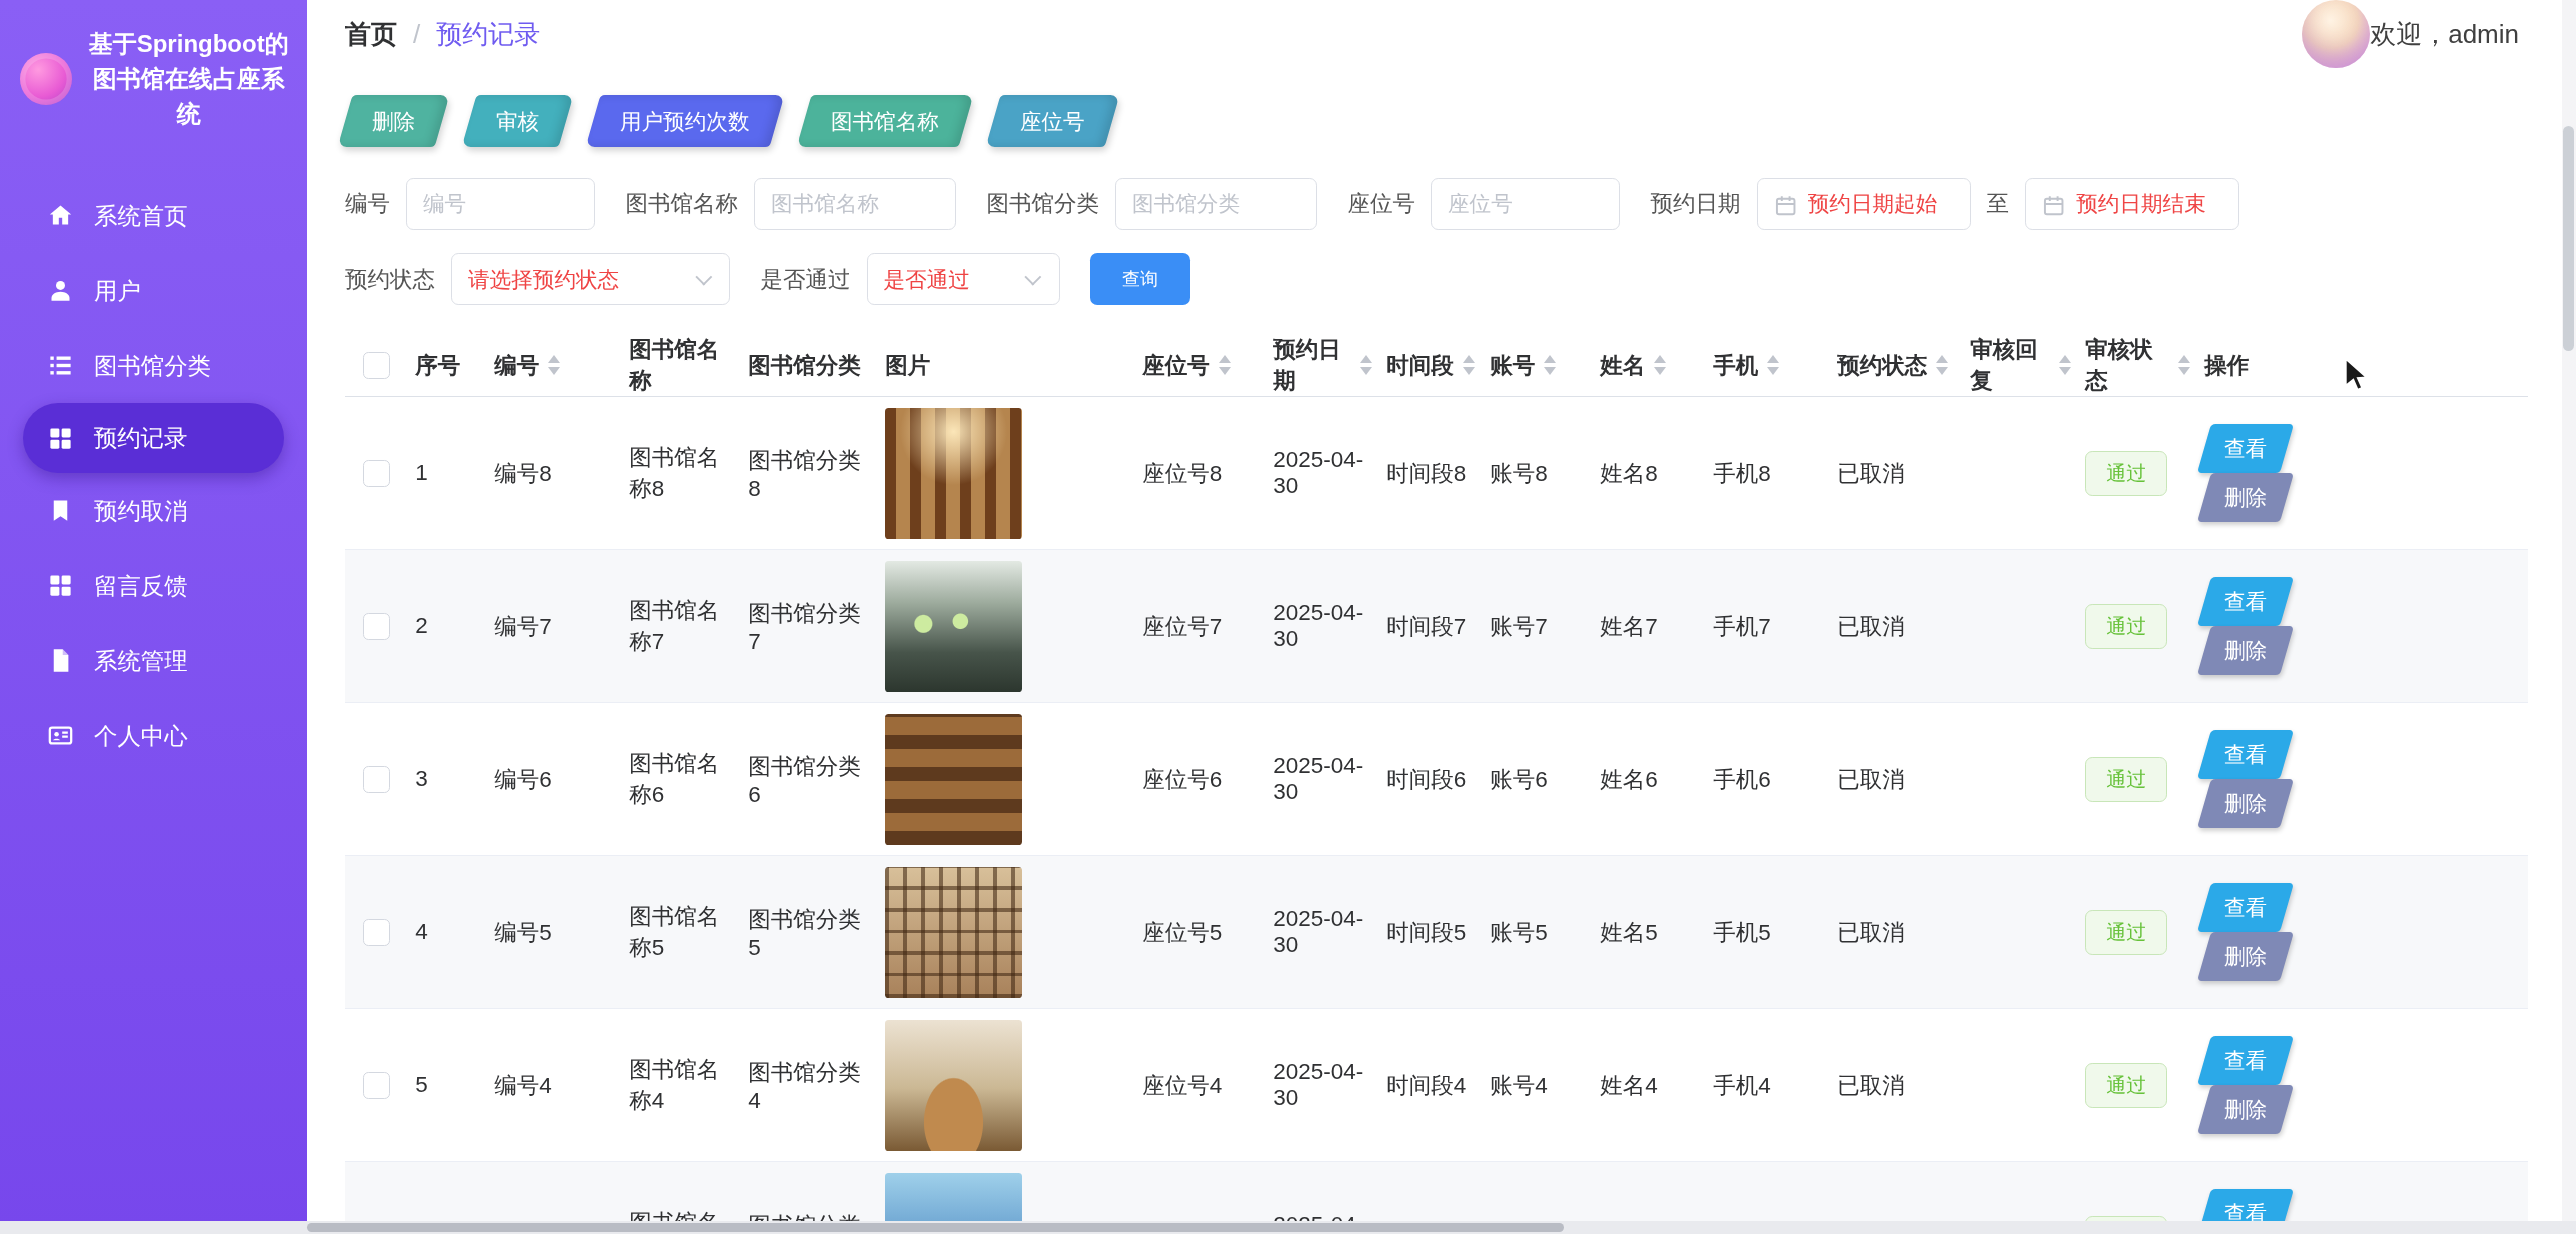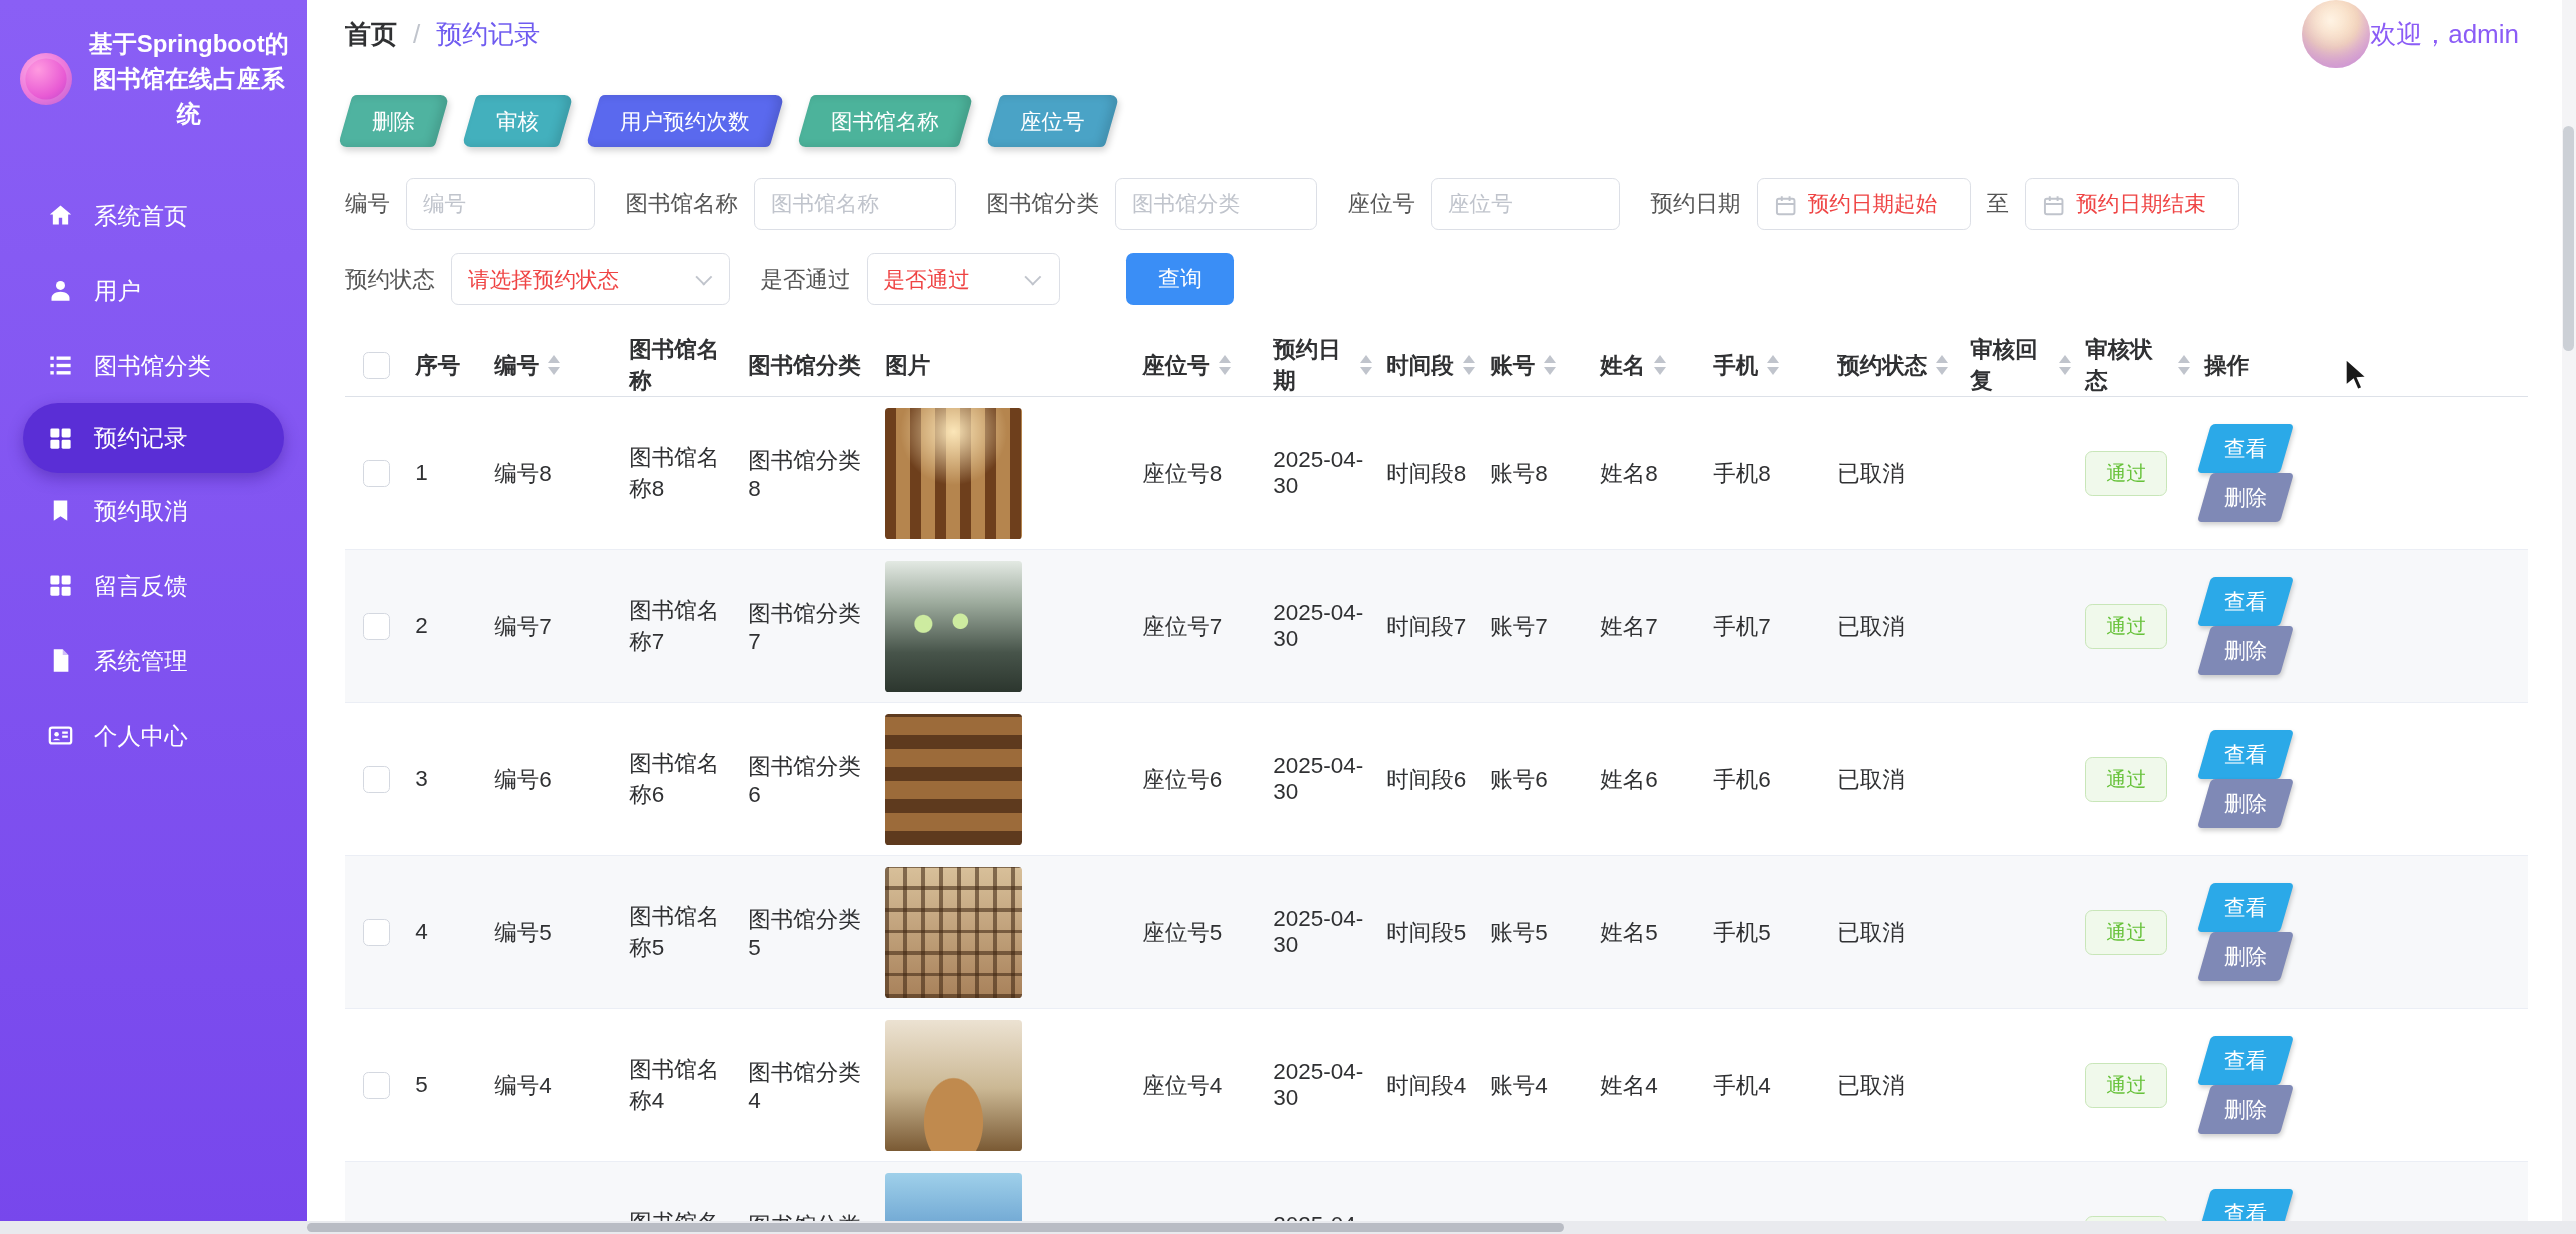--- a/index.html
+++ b/index.html
@@ -24,21 +24,21 @@
   .menu-icon svg { width: 27px; height: 27px; }
 
   
   .main { flex: 1; display: flex; flex-direction: column; background: #fff; position: relative; }
   .topbar { height: 95px; display: flex; align-items: center; justify-content: space-between;
     padding: 0 57px 0 38px; }
   .breadcrumb { display: flex; align-items: center; gap: 16px; font-size: 26px; }
   .crumb-home { color: #303133; font-weight: 700; cursor: pointer; }
   .crumb-sep { color: #c0c4cc; font-weight: 400; }
   .crumb-current { color: #6f5bf0; }
-  .userbox { display: flex; align-items: center; font-size: 26px; color: #8b5cf6; }
+  .userbox { display: flex; align-items: center; font-size: 26px; color: #404040; }
   .avatar { width: 68px; height: 68px; border-radius: 50%;
     background: radial-gradient(circle at 42% 30%, #fff3e4 0%, #f6d9bd 45%, #e9b7d9 75%, #c99ae8 100%);
     box-shadow: inset 0 -16px 20px rgba(180,120,200,.45); cursor: pointer; }
 
   .content { padding: 14.4px 0 0 38px; }
 
   
   .toolbar { display: flex; gap: 27px; margin: 12.6px 0 30.5px; }
   .ribbon-btn { position: relative; color: #fff; font-size: 21.6px; padding: 11.7px 27px;
     transform: skewX(-16deg); border-radius: 4.5px 9px 4.5px 9px; cursor: pointer;
@@ -59,22 +59,22 @@
   .date-box .placeholder, .select-box .placeholder { color: #ef4444; white-space: nowrap;
     overflow: hidden; }
   .select-box { display: flex; align-items: center; justify-content: space-between;
     cursor: pointer; }
   .sel-status { width: 279px; } .sel-pass { width: 193px; }
   .chevron { width: 11.7px; height: 11.7px; border-right: 2.7px solid #c0c4cc;
     border-bottom: 2.7px solid #c0c4cc; transform: rotate(45deg); margin: -5.4px 3.6px 0 9px;
     flex-shrink: 0; }
   .to-label { margin: 0 16px; color: #555; }
   .search-btn { height: 52px; padding: 0 32px; background: #3a8ef6; border: none;
-    border-radius: 7.2px; color: #fff; font-size: 22px; cursor: pointer; margin-bottom: 23.4px;
-    font-family: "Liberation Sans", "DejaVu Sans", sans-serif; margin-left: 36px; }
+    border-radius: 7.2px; color: #fff; font-size: 18px; cursor: pointer; margin-bottom: 23.4px;
+    font-family: "Liberation Sans", "DejaVu Sans", sans-serif; }
 
   
   .table { width: 2183px; margin-top: 5.4px; }
   .thead { display: flex; align-items: center; height: 63px; border-bottom: 1.8px solid #dde1e8;
     font-weight: 700; color: #303133; font-size: 22.5px; }
   .th { display: flex; align-items: center; gap: 9px; padding: 0 7.2px; }
   .caret { display: inline-flex; flex-direction: column; gap: 4.5px; }
   .caret i { width: 0; height: 0; border-left: 6.3px solid transparent;
     border-right: 6.3px solid transparent; display: block; }
   .caret .up { border-bottom: 8px solid #c0c4cc; }

